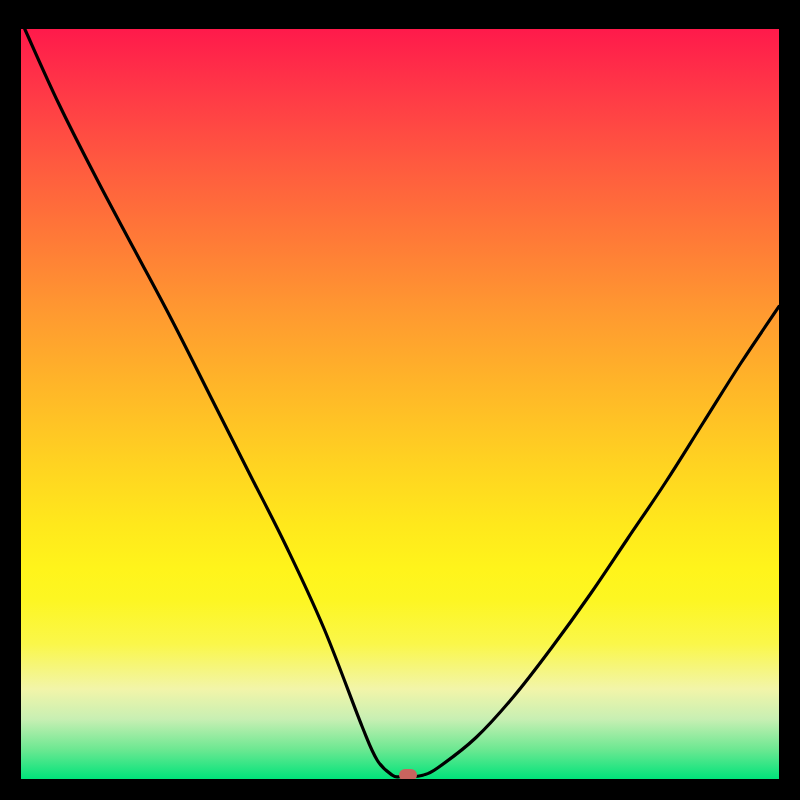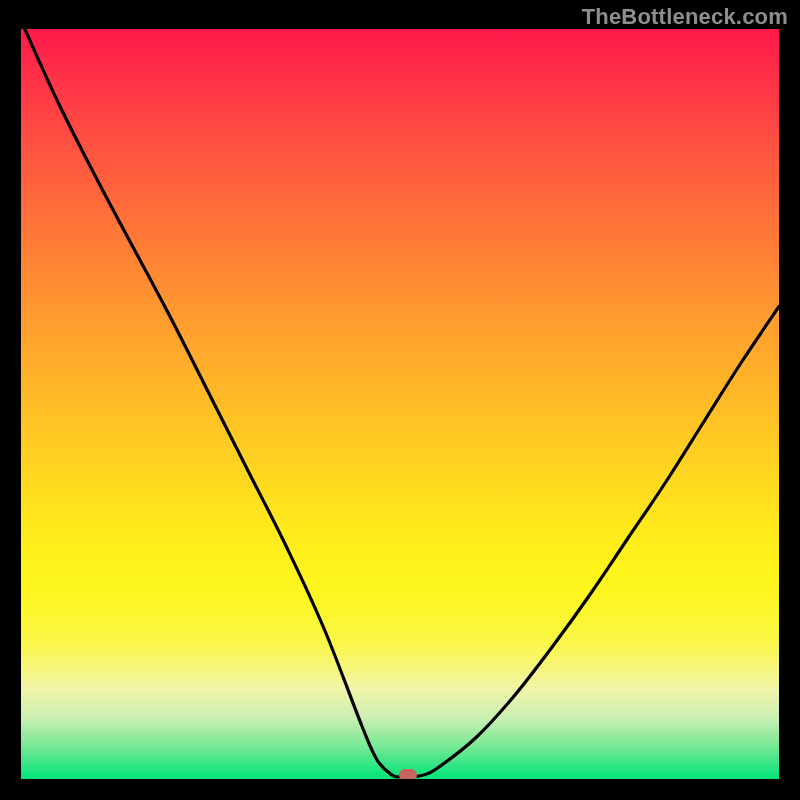--- a/index.html
+++ b/index.html
@@ -67,20 +67,19 @@
     height: 12px;
     border-radius: 6px;
     background: #c8645e;
     transform: translate(-50%, -50%);
   }
 </style>
 </head>
 <body>
 
 <div class="frame">
-  <div class="watermark">TheBottleneck.com</div>
   <div class="plot">
     <svg class="curve" viewBox="0 0 758 750" preserveAspectRatio="none">
       <path id="curve-path" fill="none" stroke="#000000" stroke-width="3.2" stroke-linecap="round" stroke-linejoin="round" d="M 3.79 0.00 C 9.93 13.50, 24.94 48.00, 37.90 75.00 C 50.86 102.00, 62.16 123.67, 75.80 150.00 C 89.44 176.32, 100.06 195.60, 113.70 221.25 C 127.34 246.90, 137.96 266.18, 151.60 292.50 C 165.24 318.82, 175.86 340.50, 189.50 367.50 C 203.14 394.50, 213.76 415.50, 227.40 442.50 C 241.04 469.50, 251.66 489.15, 265.30 517.50 C 278.94 545.85, 289.56 567.60, 303.20 600.00 C 316.84 632.40, 331.55 673.88, 341.10 697.50 C 350.65 721.13, 350.80 722.48, 356.26 731.25 C 361.72 740.02, 367.33 743.28, 371.42 746.25 C 375.51 749.22, 376.27 747.48, 379.00 747.75 C 381.73 748.02, 382.49 748.02, 386.58 747.75 C 390.67 747.48, 396.28 747.87, 401.74 746.25 C 407.20 744.63, 407.35 745.50, 416.90 738.75 C 426.45 732.00, 441.16 721.58, 454.80 708.75 C 468.44 695.92, 479.06 683.70, 492.70 667.50 C 506.34 651.30, 516.96 636.98, 530.60 618.75 C 544.24 600.52, 554.86 585.83, 568.50 566.25 C 582.14 546.67, 592.76 530.25, 606.40 510.00 C 620.04 489.75, 630.66 474.68, 644.30 453.75 C 657.94 432.82, 668.56 415.35, 682.20 393.75 C 695.84 372.15, 706.46 354.67, 720.10 333.75 C 733.74 312.82, 751.18 287.63, 758.00 277.50"></path>
     </svg>
     <div id="marker" class="marker" style="left: 386.58px; top: 745.5px; background: rgb(200, 100, 94);"></div>
   </div>
 </div>
 
 </body></html>

